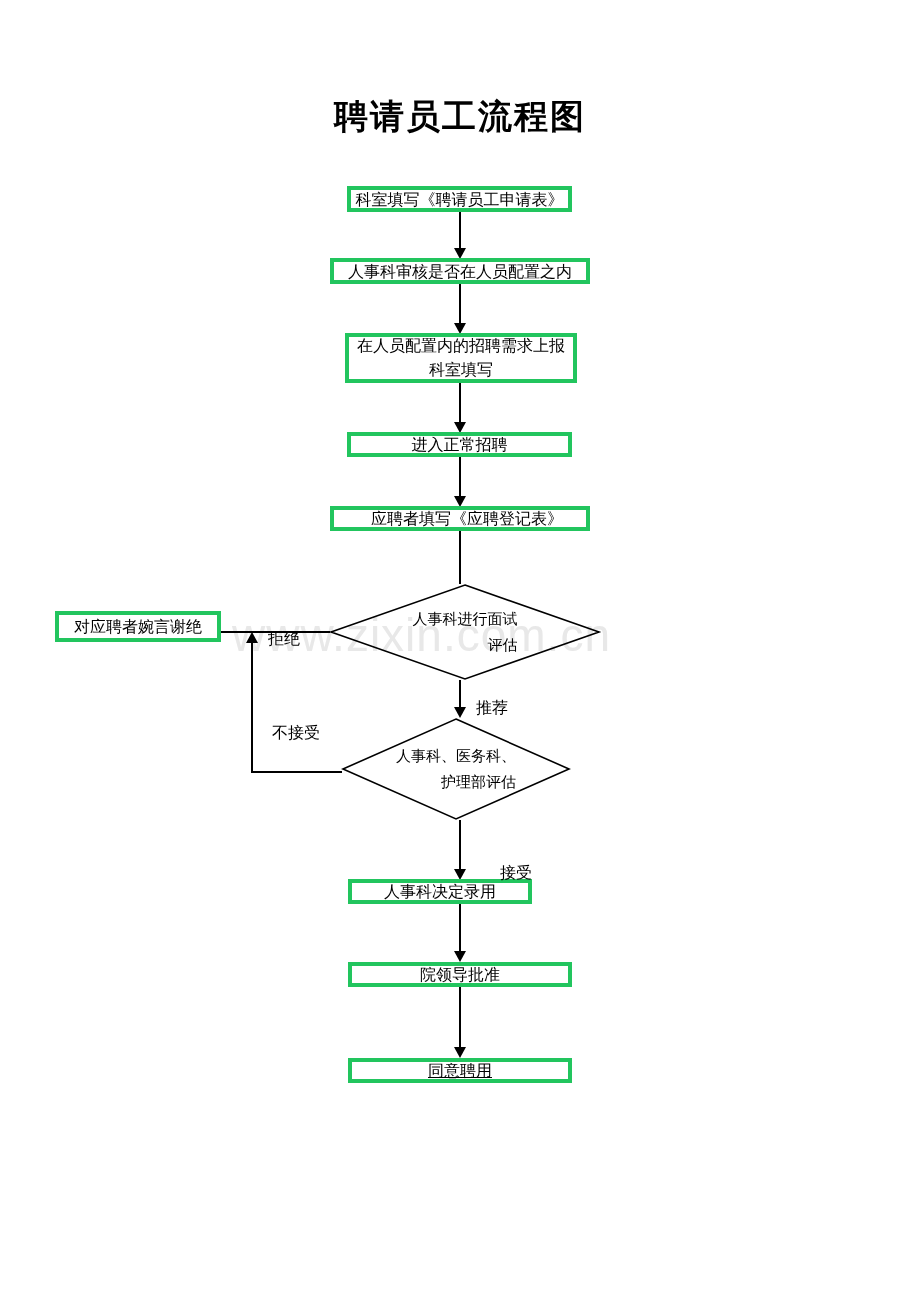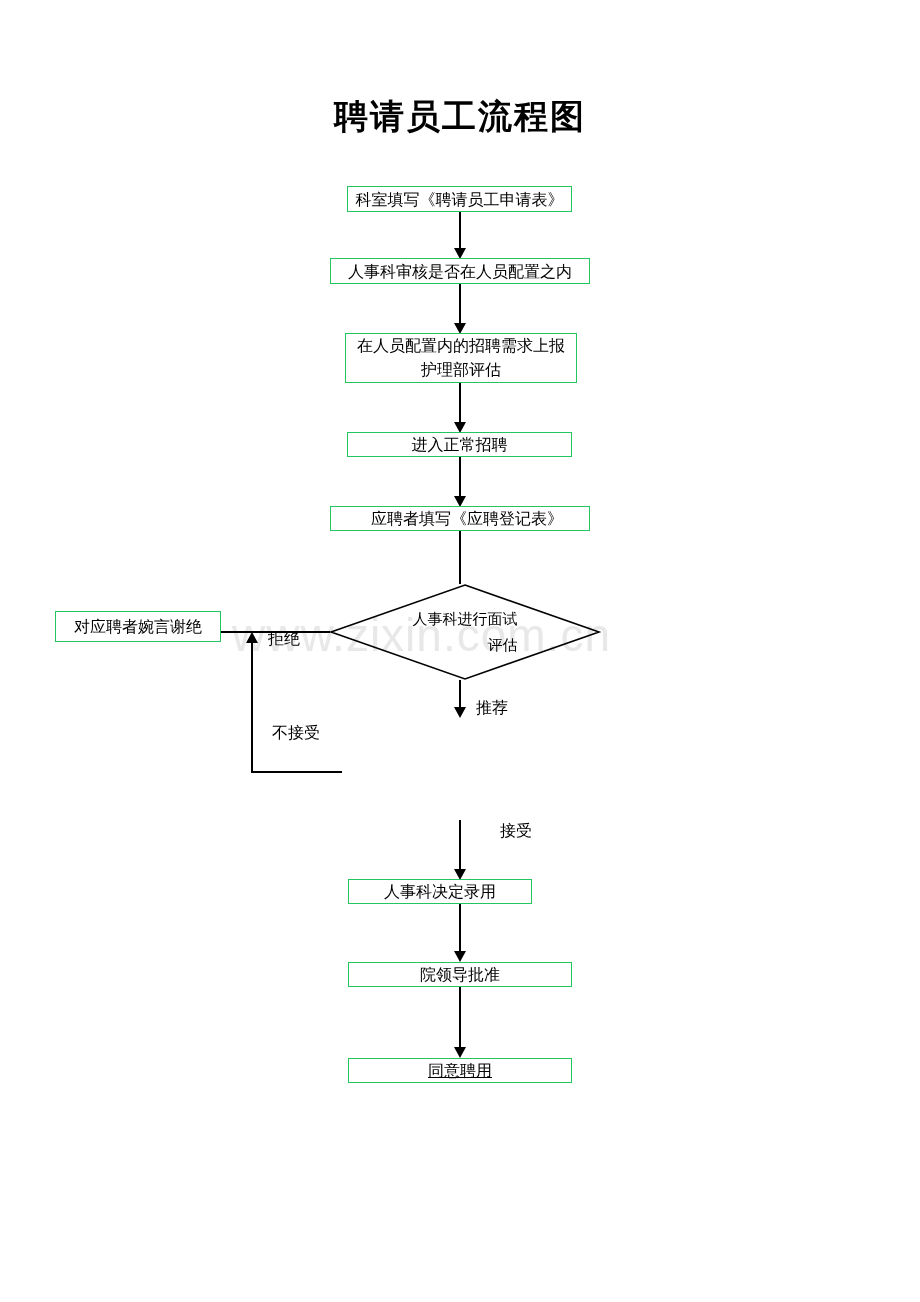--- a/index.html
+++ b/index.html
@@ -51,21 +51,21 @@
     font-weight: bold;
     letter-spacing: 2px;
     line-height: 44px;
     z-index: 5;
   }
 
   
   .node-box {
     position: absolute;
     box-sizing: border-box;
-    border: 1px solid #22c55e;
+    border: 4px solid #22c55e;
     background: transparent;
     display: flex;
     align-items: center;
     justify-content: center;
     text-align: center;
     font-size: 16px;
     line-height: 25px;
     z-index: 4;
     white-space: pre-line;
   }
@@ -163,21 +163,21 @@
 
     <line x1="460" y1="986" x2="460" y2="1047"></line>
     <polygon points="454,1047 466,1047 460,1058"></polygon>
   </svg>
 
   <div class="node-box" style="left:347px; top:186px; width:225px; height:26px;">科室填写《聘请员工申请表》</div>
 
   <div class="node-box" style="left:330px; top:258px; width:260px; height:26px;">人事科审核是否在人员配置之内</div>
 
   <div class="node-box" style="left:345px; top:333px; width:232px; height:50px; line-height:24px;">在人员配置内的招聘需求上报
-护理部评估</div>
+科室填写</div>
 
   <div class="node-box" style="left:347px; top:432px; width:225px; height:25px;">进入正常招聘</div>
 
   <div class="node-box" style="left:330px; top:506px; width:260px; height:25px;padding-left:14px;">应聘者填写《应聘登记表》</div>
 
   <div class="node-box" style="left:55px; top:611px; width:166px; height:31px;">对应聘者婉言谢绝</div>
 
   <div class="node-box" style="left:348px; top:879px; width:184px; height:25px;">人事科决定录用</div>
 
   <div class="node-box" style="left:348px; top:962px; width:224px; height:25px;">院领导批准</div>
@@ -185,22 +185,29 @@
   <div class="node-box" style="left:348px; top:1058px; width:224px; height:25px;text-decoration:underline;">同意聘用</div>
 
   <div class="node-diamond" style="left:330px; top:584px; width:270px; height:96px;">
     <svg width="270" height="96" viewBox="0 0 270 96">
       <polygon points="135,1 269,48 135,95 1,48" fill="none" stroke="#000000" stroke-width="1.6"></polygon>
     </svg>
     <div class="dlabel">人事科进行面试
 评估</div>
   </div>
 
+  <div class="node-diamond" style="left:342px; top:718px; width:228px; height:102px;">
+    <svg width="228" height="102" viewBox="0 0 228 102">
+      <polygon points="114,1 227,51 114,101 1,51" fill="none" stroke="#000000" stroke-width="1.6"></polygon>
+    </svg>
+    <div class="dlabel">人事科、医务科、
+护理部评估</div>
+  </div>
 
   <div class="edge-label" style="left:232px; top:628px;margin-left:36px;">拒绝</div>
 
   <div class="edge-label" style="left:476px; top:697px;">推荐</div>
 
   <div class="edge-label" style="left:272px; top:722px;">不接受</div>
 
-  <div class="edge-label" style="left:500px; top:820px;">接受</div>
+  <div class="edge-label" style="left:500px; top:862px;">接受</div>
 
 </div>
 
 </body></html>

